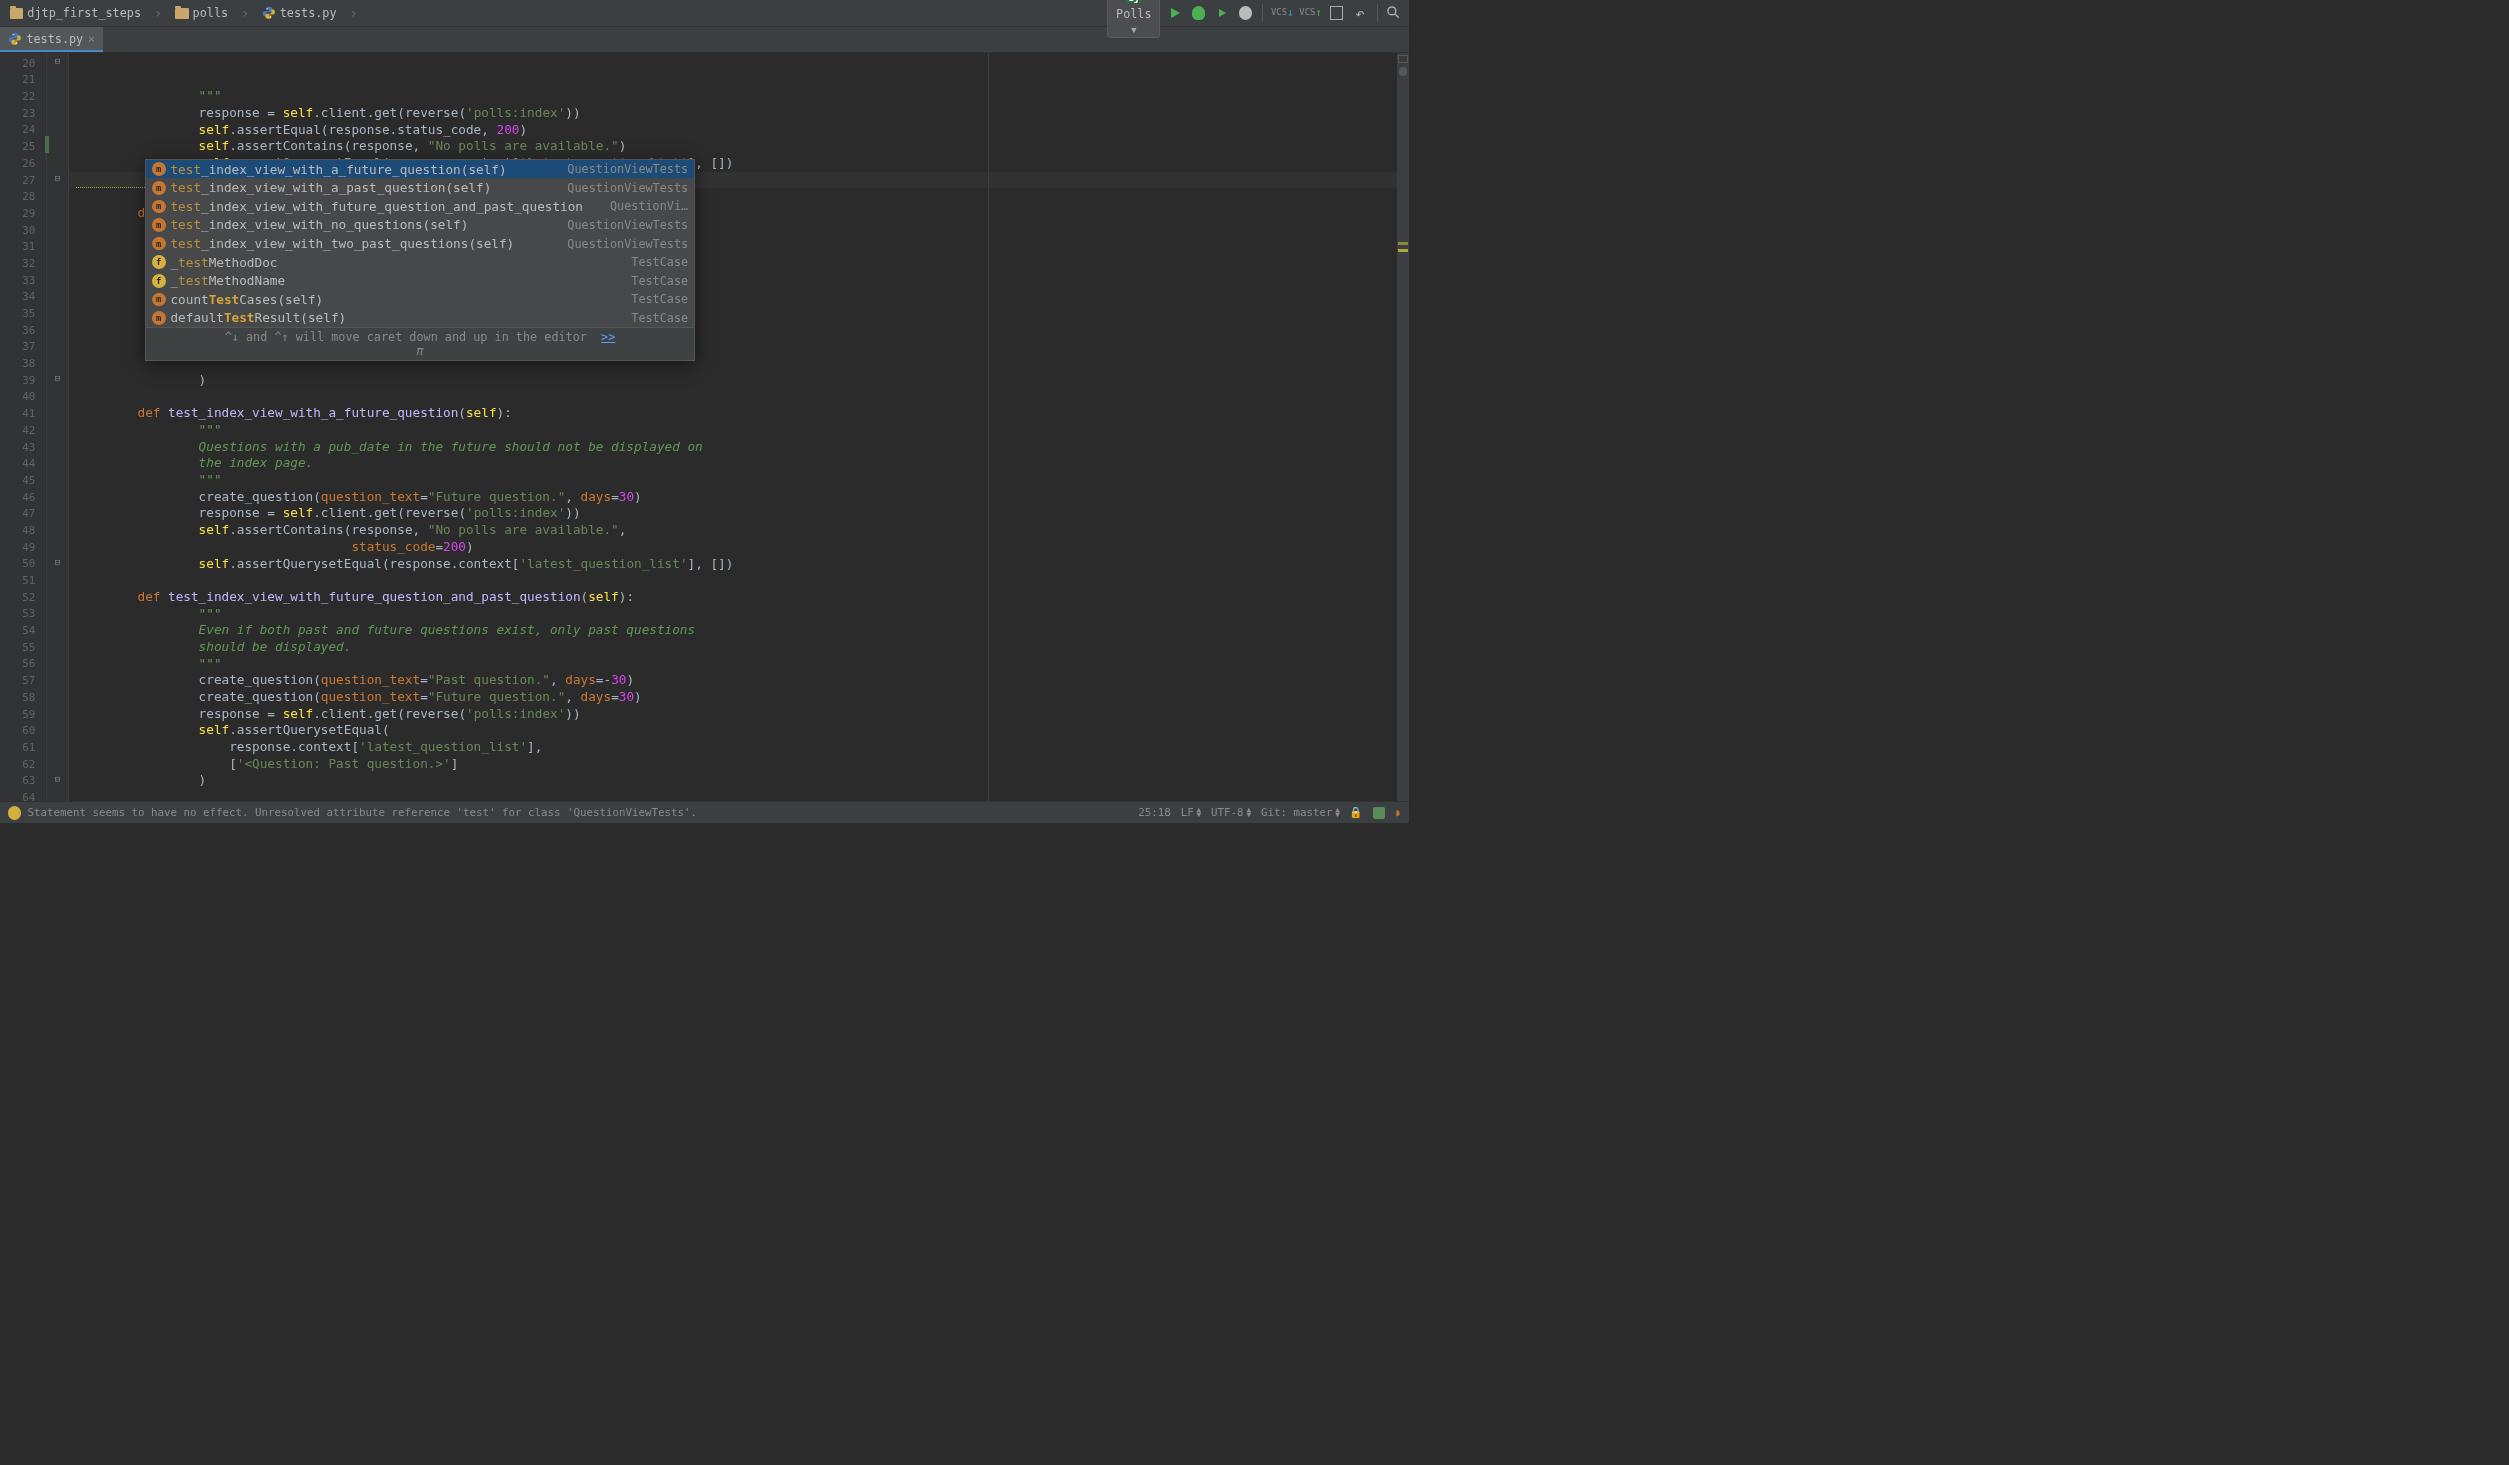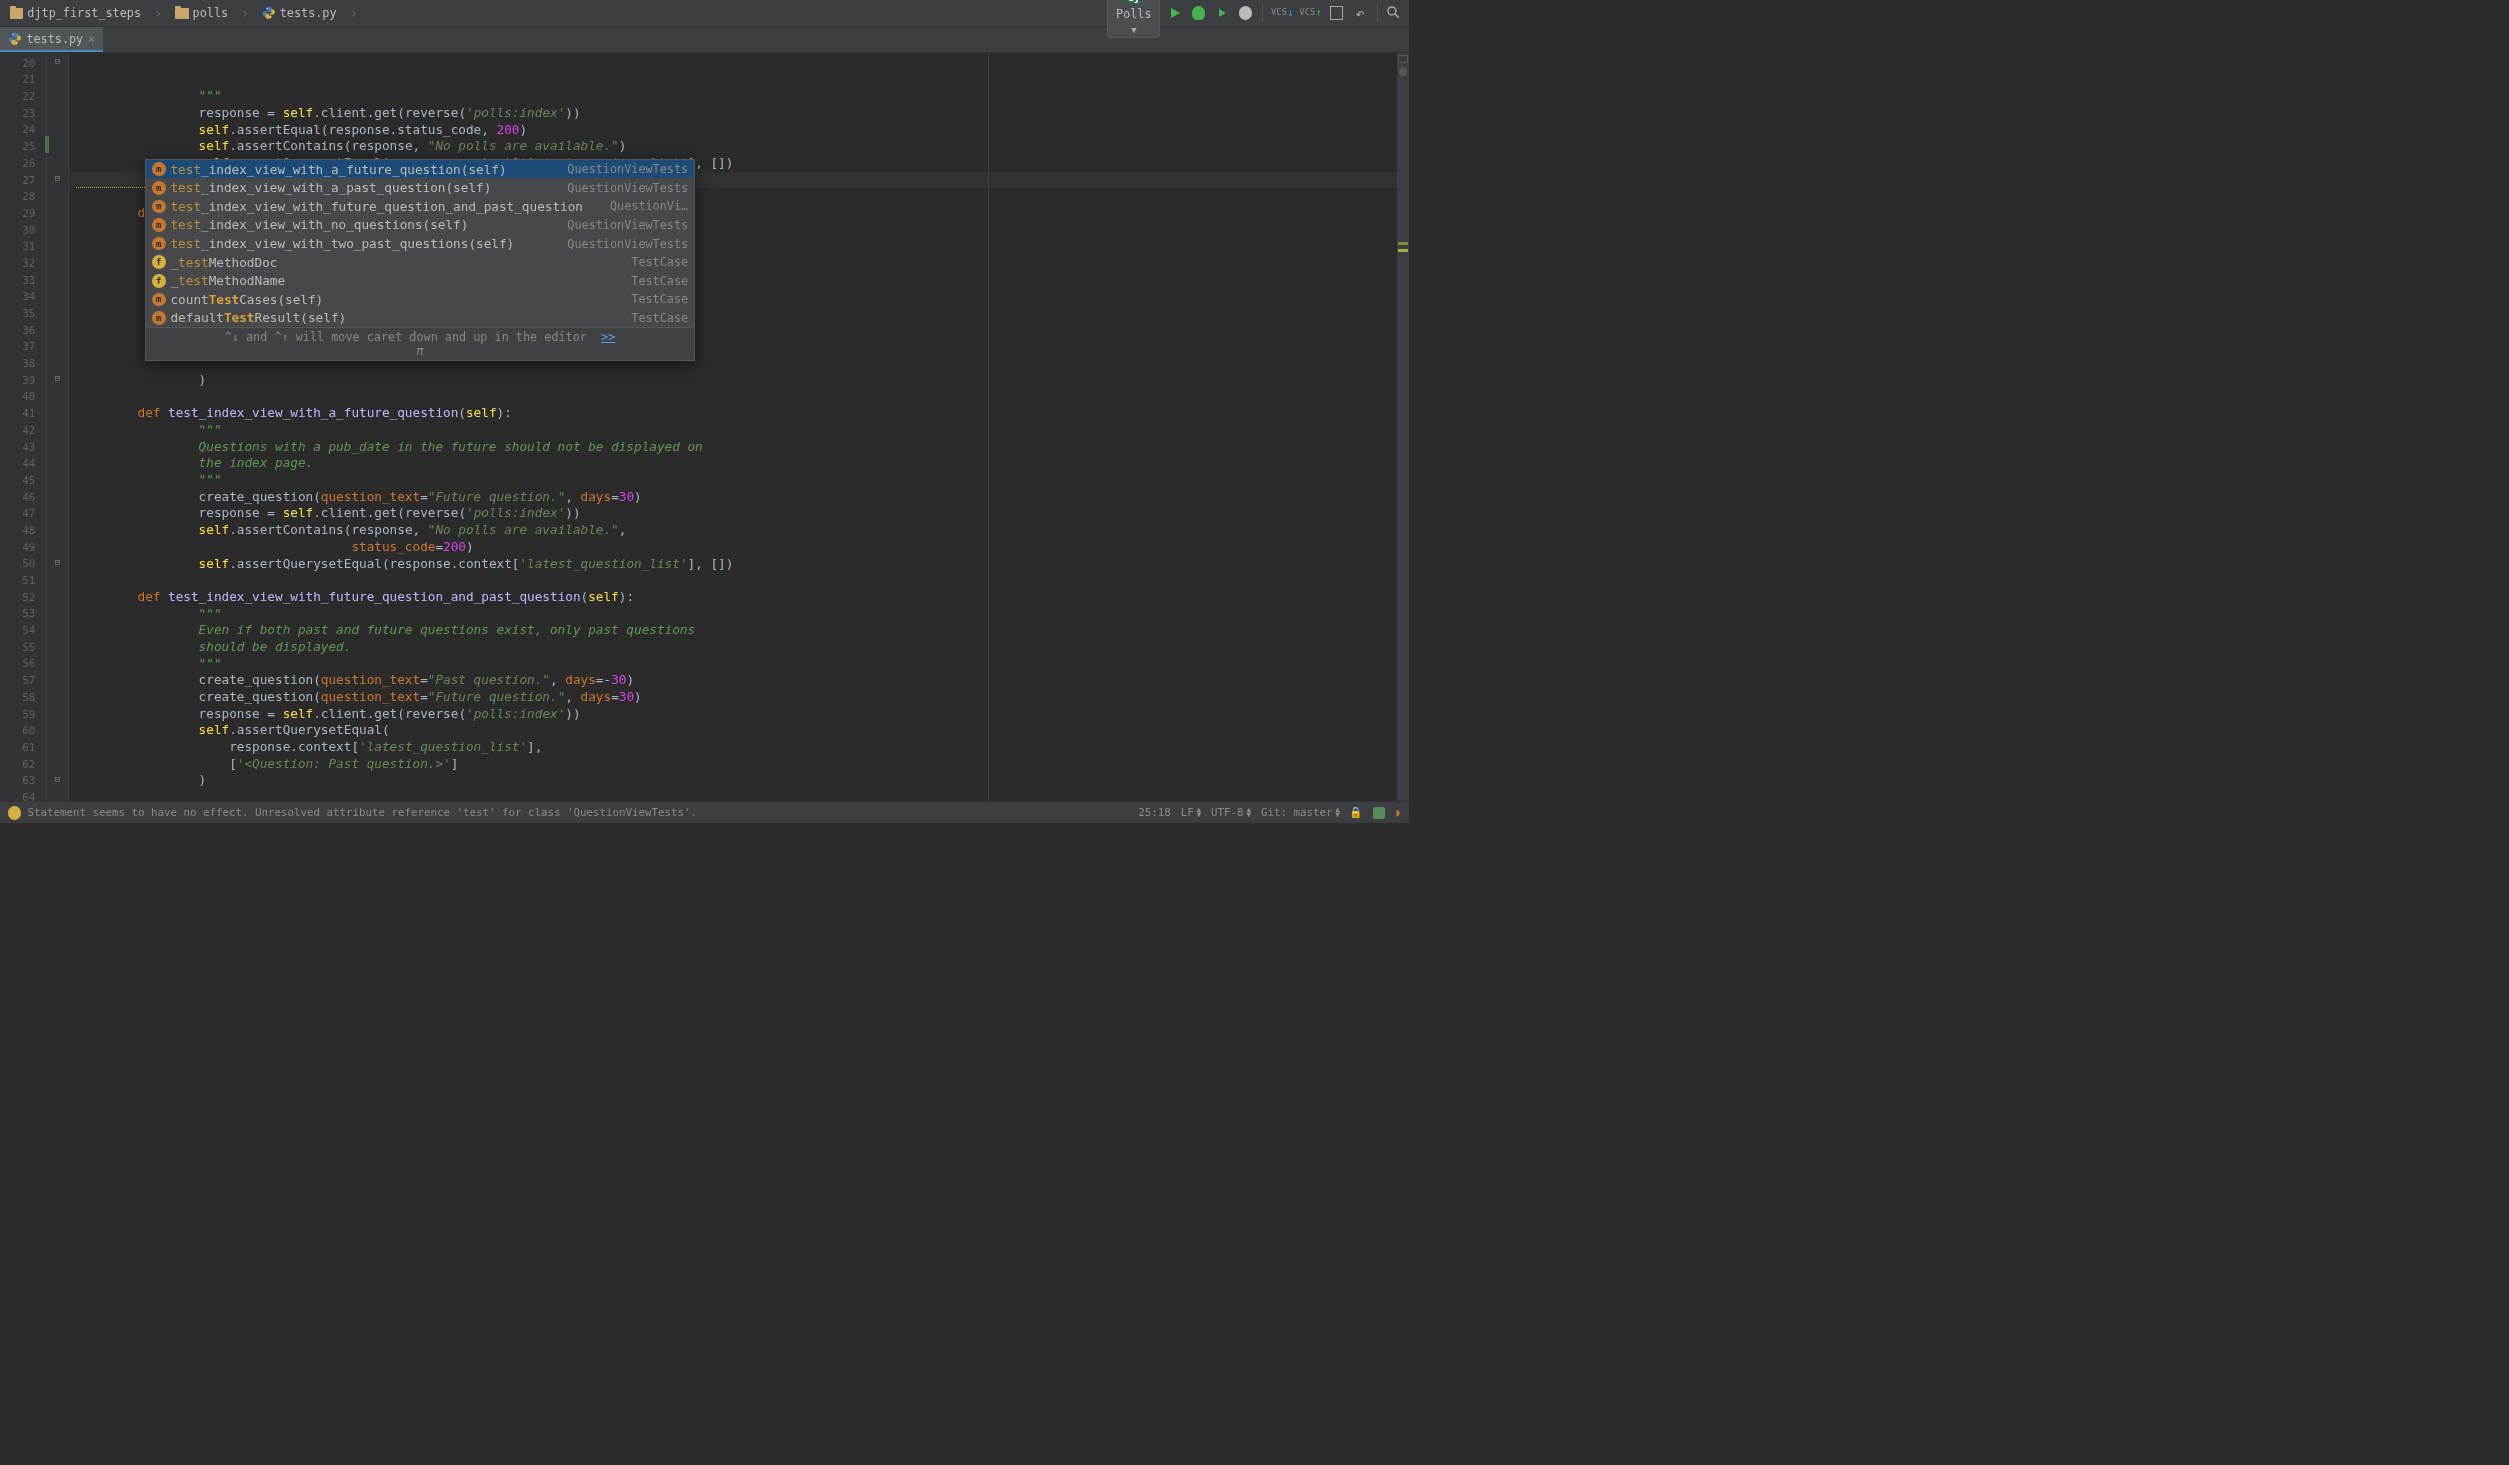--- a/index.html
+++ b/index.html
@@ -209,21 +209,21 @@
       padding-top: 2px;
       font-size: 12.7px;
       line-height: 16.7px;
       white-space: pre;
       color: #a9b7c6;
       position: relative;
       overflow: hidden;
     }
     .code-line { height: 16.7px; padding-left: 7.8px; }
     .kw { color: #cc7832; }
-    .str { color: #6a8759; font-style: italic; }
+    .str { color: #6a8759; }
     .self { color: #fde047; }
     .num { color: #d946ef; }
     .fn { color: #c4b5fd; }
     .param { color: #cc7832; }
     .docstr { color: #629755; font-style: italic; }
     .ident { color: #a9b7c6; }
     .warn-underline { border-bottom: 1px dotted #a9a93d; }
     .caret-line { background: #323232; }
     .caret {
       display: inline-block;

